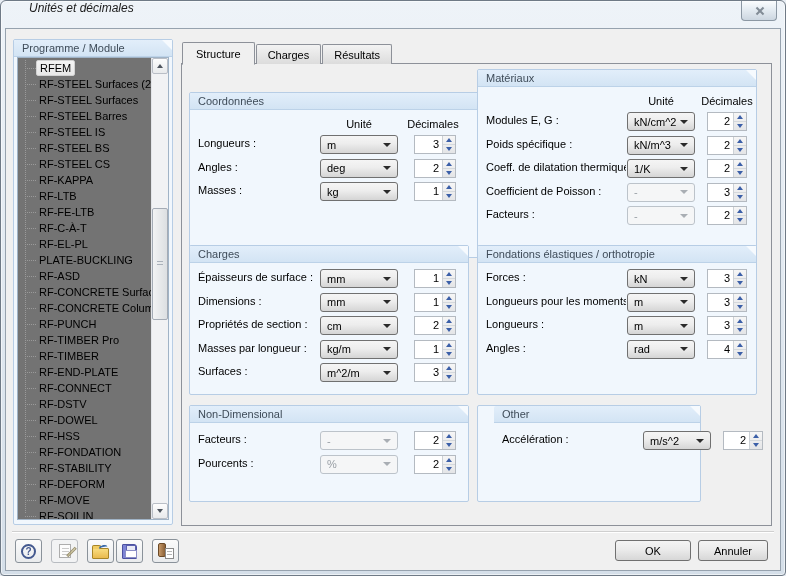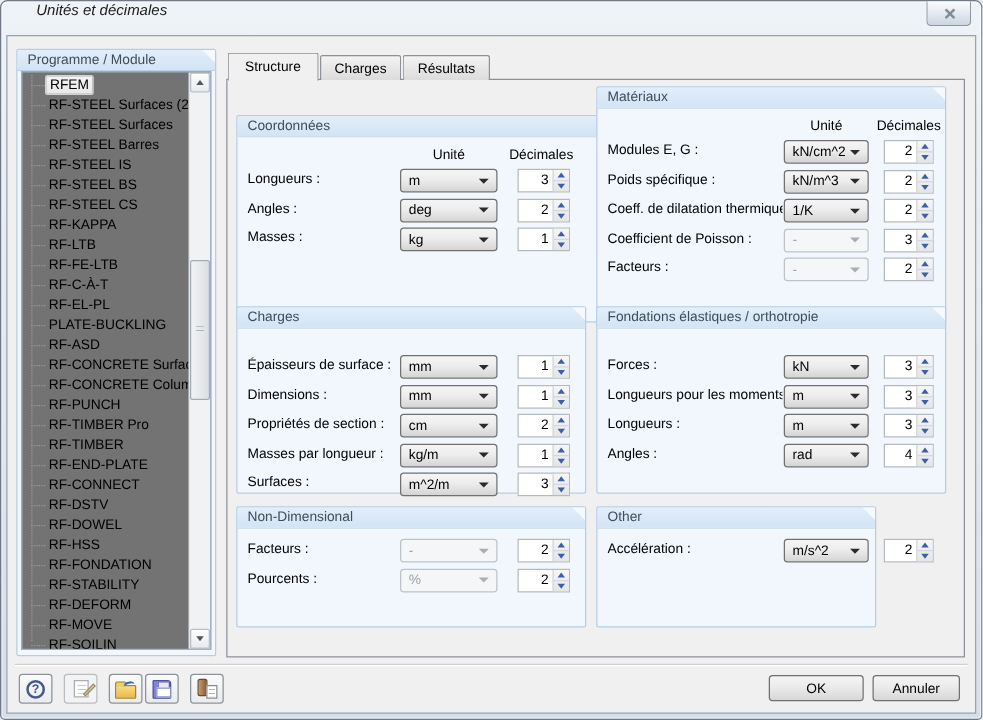--- a/index.html
+++ b/index.html
@@ -23,21 +23,21 @@
   .grp{position:absolute;border:1px solid #b7cde5;background:#f1f7fd;border-radius:2px;}
   .grp-caption{position:relative;height:17px;background:linear-gradient(#e2eefa,#d3e4f4);
     border-bottom:1px solid #bcd2e8;border-radius:2px 2px 0 0;display:flex;align-items:center;padding-left:8px;
     color:#3f4c59;}
   .grp-caption::after{content:"";position:absolute;top:0;right:0;width:0;height:0;
     border-bottom:10px solid transparent;border-right:10px solid #f6fafe;}
   .grp-hdr{position:relative;height:21px;margin-top:2px;}
   .grp-hdr span{position:absolute;bottom:3px;text-align:center;}
   .gleft .hdr-unit{left:130px;width:78px;} .gleft .hdr-dec{left:212px;width:62px;}
   .gright .hdr-unit{left:149px;width:68px;} .gright .hdr-dec{left:219px;width:60px;}
-  .grp-body{padding-top:19px;}
+  .grp-body{padding-top:4px;}
   .grp-hdr + .grp-body, .grp .grp-hdr ~ .grp-body{padding-top:0;}
   .grp.pad6 .grp-body{padding-top:6px;}
 
   .row{position:relative;height:23.5px;}
   .row-label{position:absolute;left:8px;top:4px;white-space:nowrap;overflow:hidden;}
   .gleft .row-label{width:120px;} .gright .row-label{width:140px;}
   .combo{position:absolute;top:2px;height:19px;border:1px solid #707070;border-radius:3px;
     background:linear-gradient(#f5f5f5,#ededed 45%,#d5d5d5);display:flex;align-items:center;padding:0 6px;cursor:default;}
   .gleft .combo{left:130px;width:78px;} .gright .combo{left:149px;width:68px;}
   .combo-value{flex:1;white-space:nowrap;overflow:hidden;}
@@ -665,21 +665,21 @@
                     <i class="tri-up"></i>
                   </div>
         <div class="spin-down">
                     <i class="tri-down"></i>
                   </div>
       </div>
     </div>
   </div>
           </div>
   </div>
-        <div class="grp gright pad6" style="left: 471px; top: 376px; width: 224px; height: 97px;">
+        <div class="grp gright pad6" style="left: 471px; top: 376px; width: 224px; height: 97px; padding-left: 16px;">
     <div class="grp-caption">
             <span class="grp-title">Other</span>
           </div>
 
     <div class="grp-body">
             <div class="row">
     <span class="row-label">Accélération :</span>
     <div class="combo">
       <span class="combo-value">m/s^2</span>
       <i class="combo-arrow"></i>

